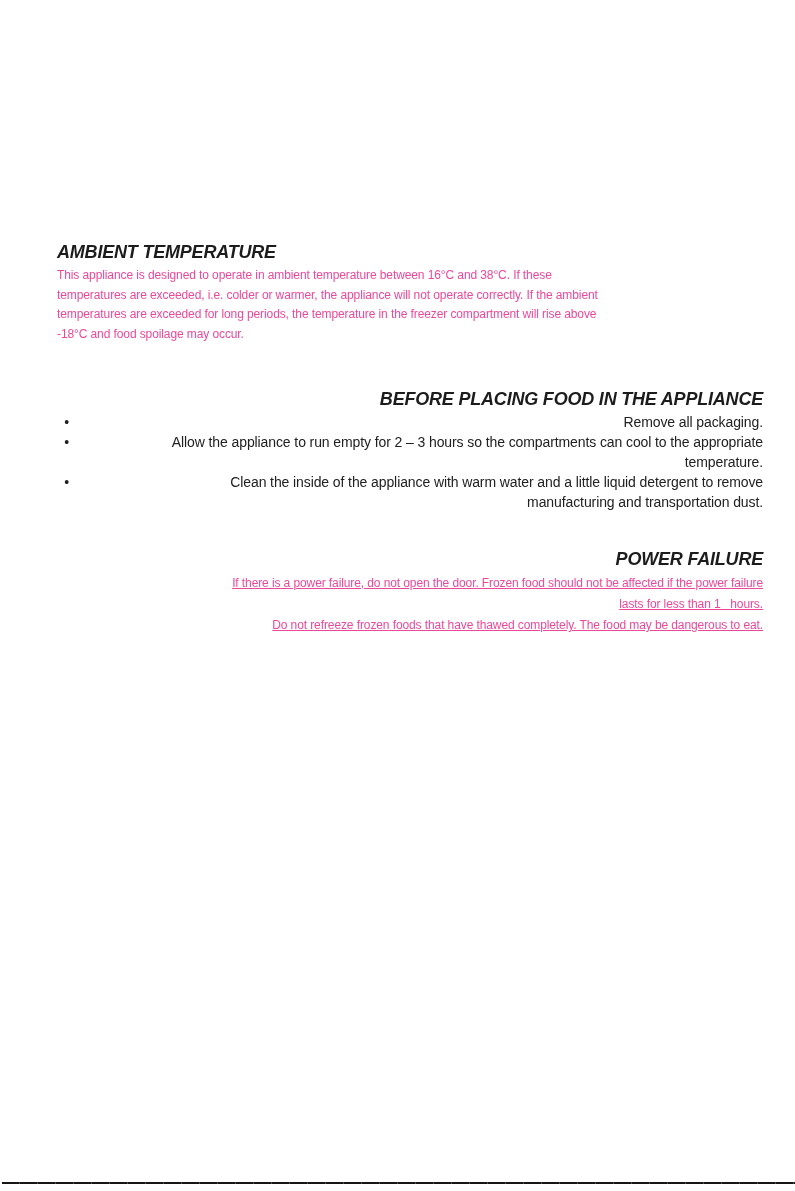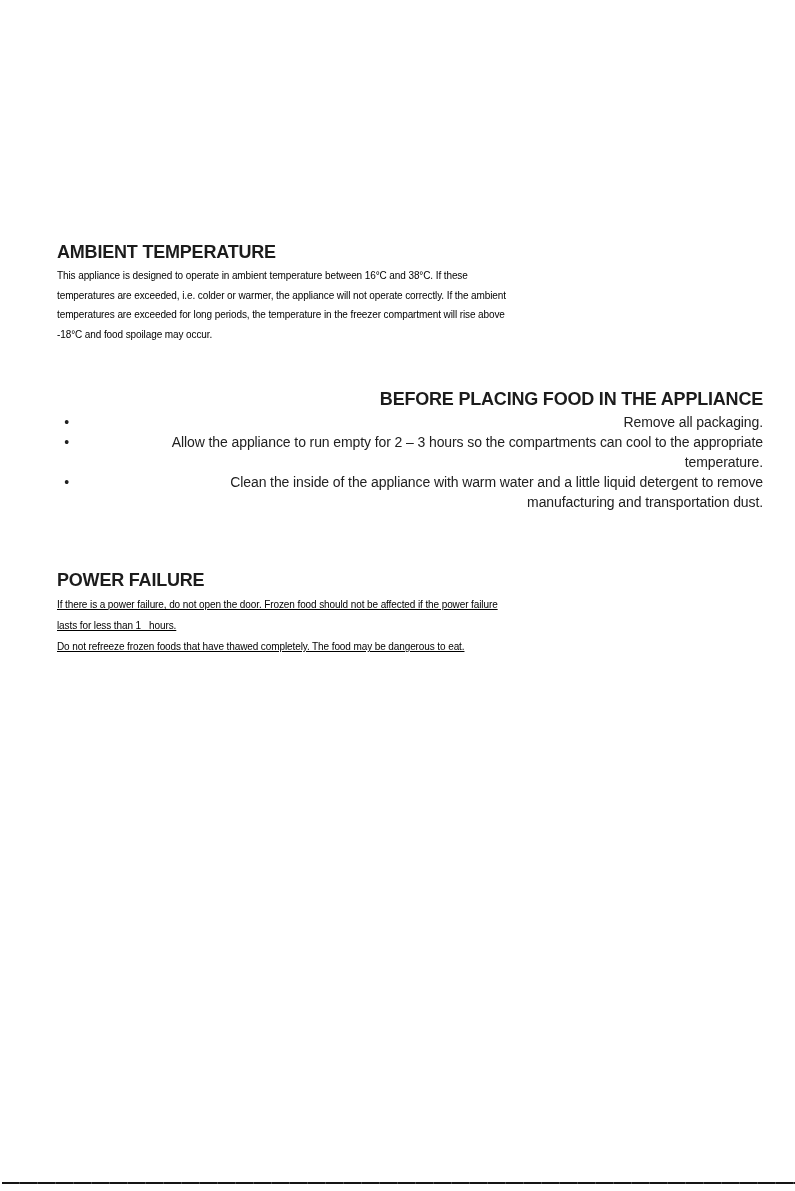--- a/index.html
+++ b/index.html
@@ -23,31 +23,32 @@
   }
   .section { margin: 0; }
   .section-heading {
     margin: 0;
     font-family: "Liberation Sans", sans-serif;
     font-size: 18px;
     line-height: 22px;
     font-weight: bold;
     letter-spacing: -0.2px;
     color: #1c1c1c;
+    font-style: italic;
   }
   .section-body {
     margin: 3px 0 0 0;
-    font-size: 10px;
+    font-size: 12px;
     line-height: 19.5px;
     letter-spacing: -0.1px;
-    color: #000000;
+    color: #ec4899;
     white-space: pre-wrap;
   }
   .section-before { margin-top: 44px; text-align: right; }
-  .section-power  { margin-top: 57px; }
+  .section-power  { margin-top: 36px; text-align: right; }
   .section-power .section-body { line-height: 21px; text-decoration: underline; }
   .bullet-list {
     list-style: none;
     margin: 2px 0 0 0;
     padding: 0;
     font-size: 14px;
     line-height: 20px;
     letter-spacing: -0.1px;
     color: #212121;
   }

